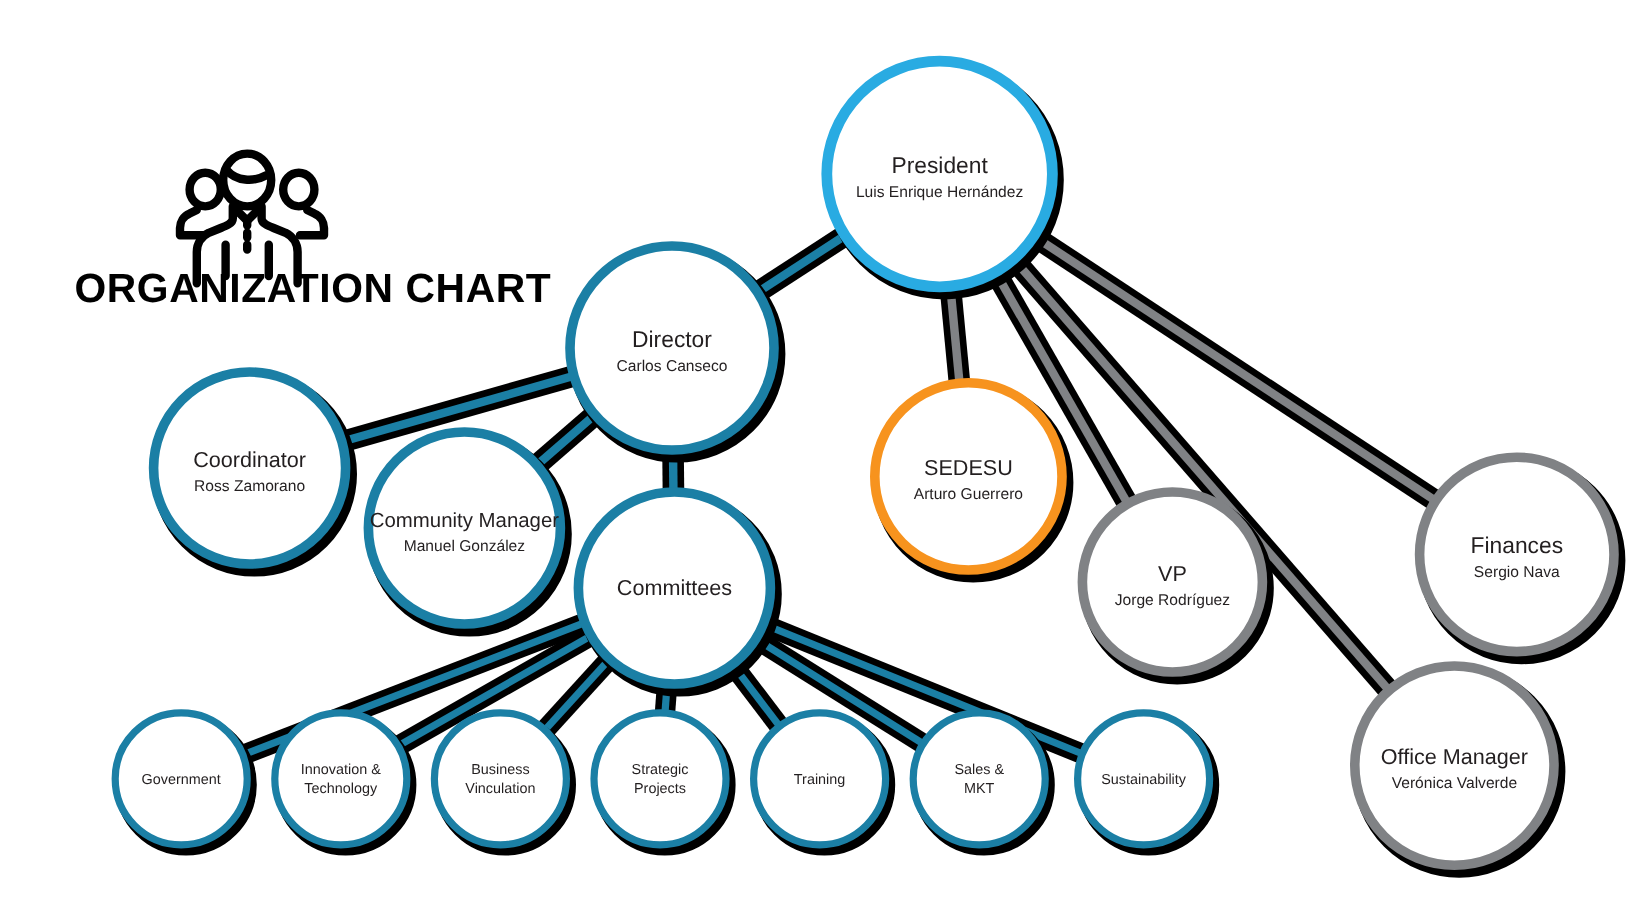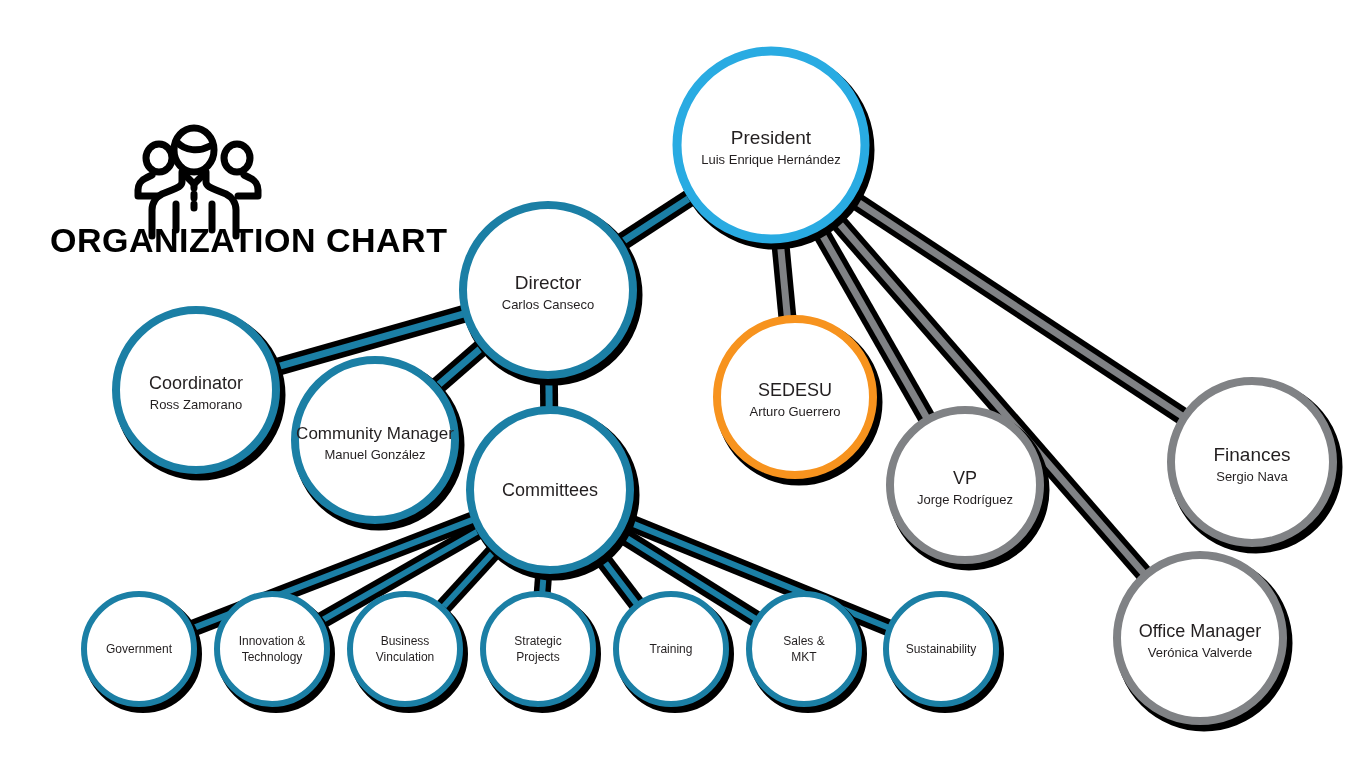--- a/index.html
+++ b/index.html
@@ -14,20 +14,21 @@
     overflow: hidden;
     font-family: "Liberation Sans", sans-serif;
     position: relative;
   }
   #chart-root {
     position: absolute;
     left: 0;
     top: 0;
     width: 1102px;
     height: 768px;
+    padding-left: 12px;
   }
   svg#org-svg {
     display: block;
     width: 1366px;
     height: 768px;
   }
   .node-title {
     font-family: "Liberation Sans", sans-serif;
     fill: #231f20;
     text-anchor: middle;

